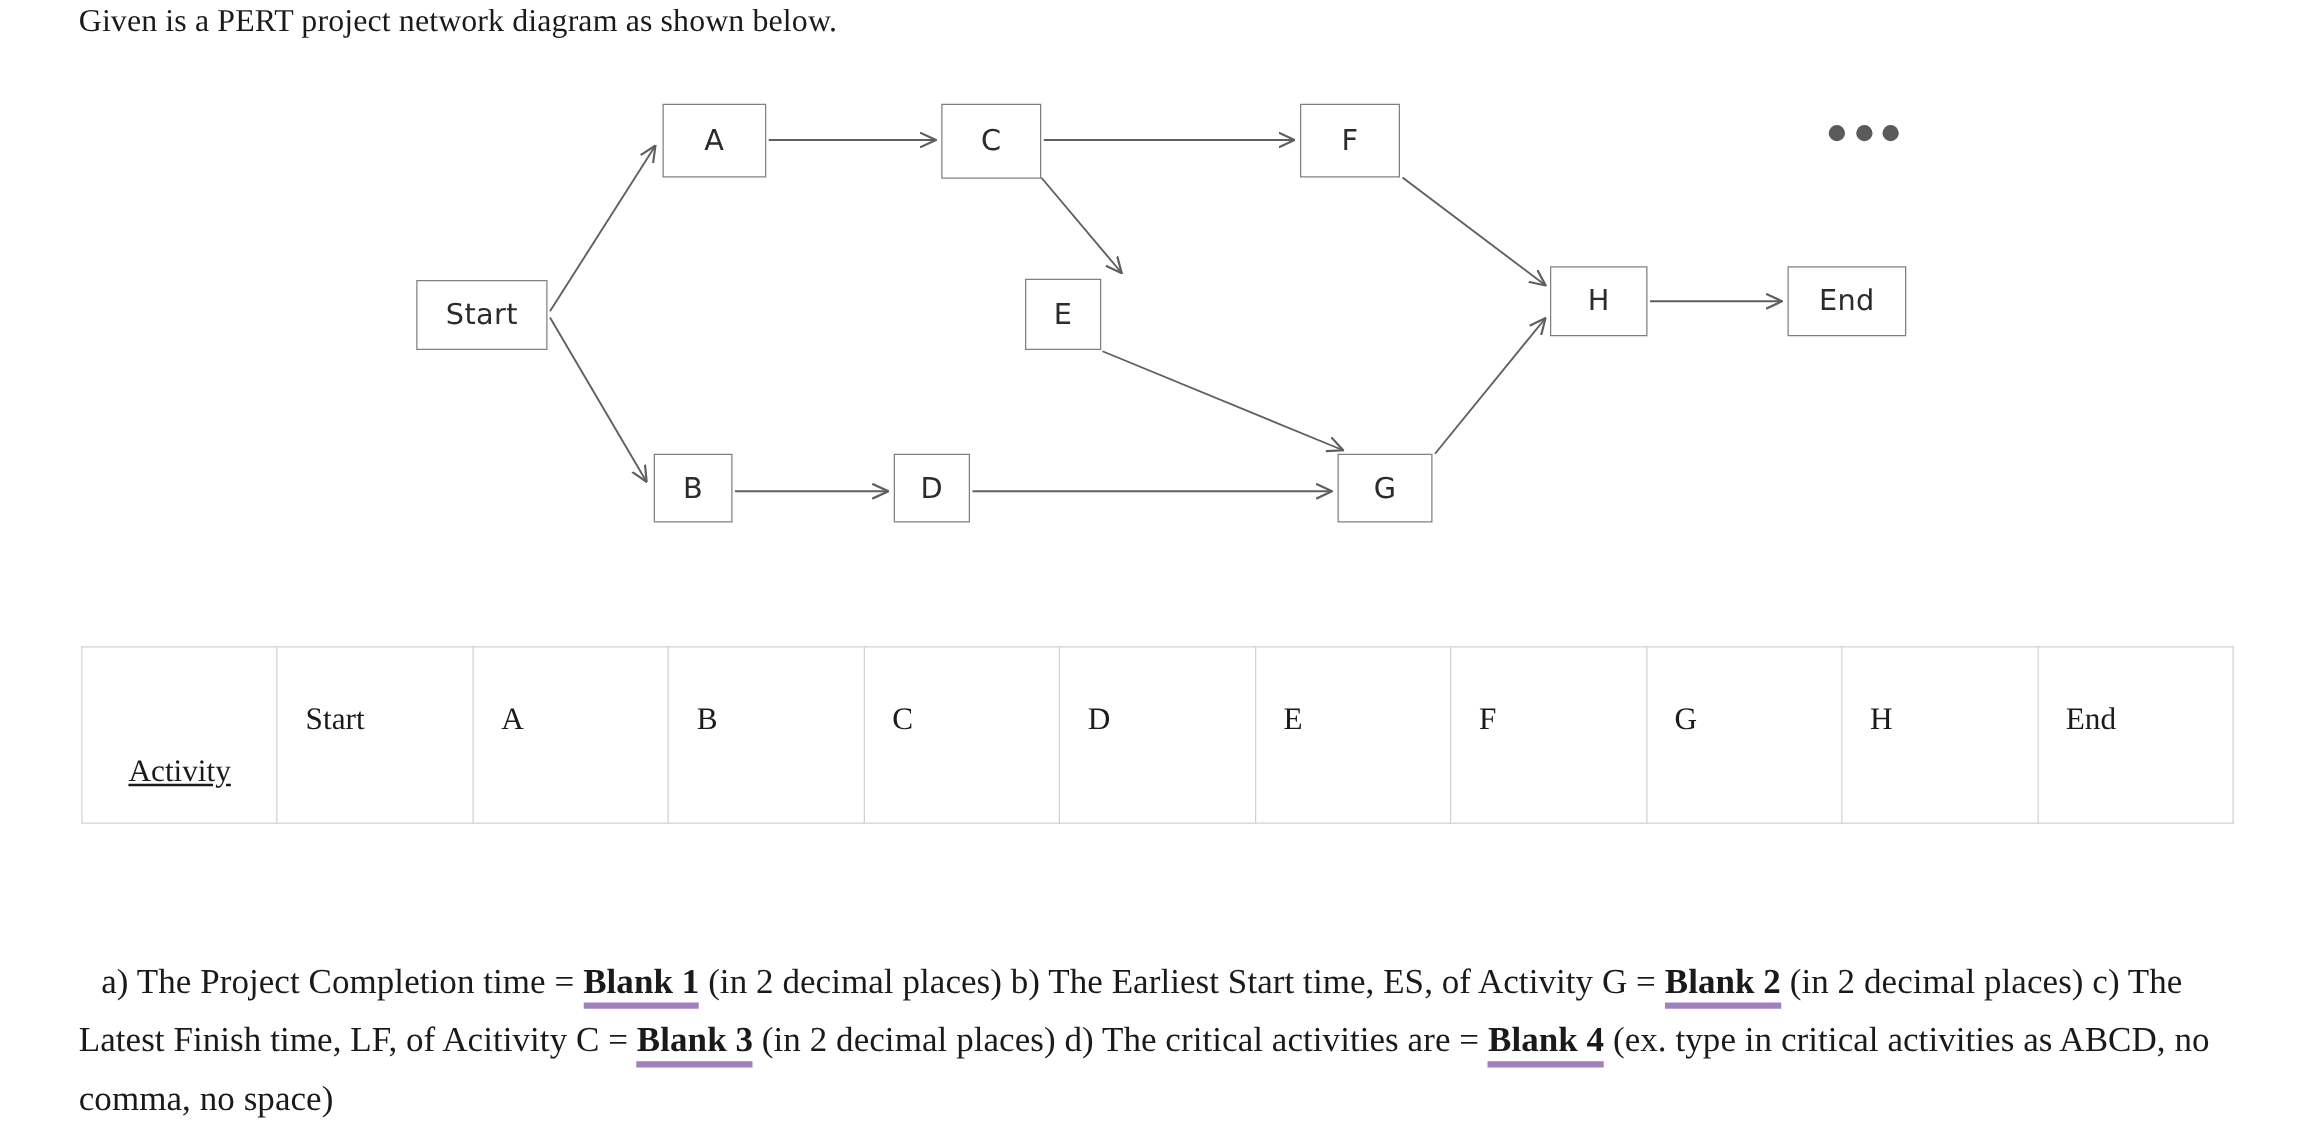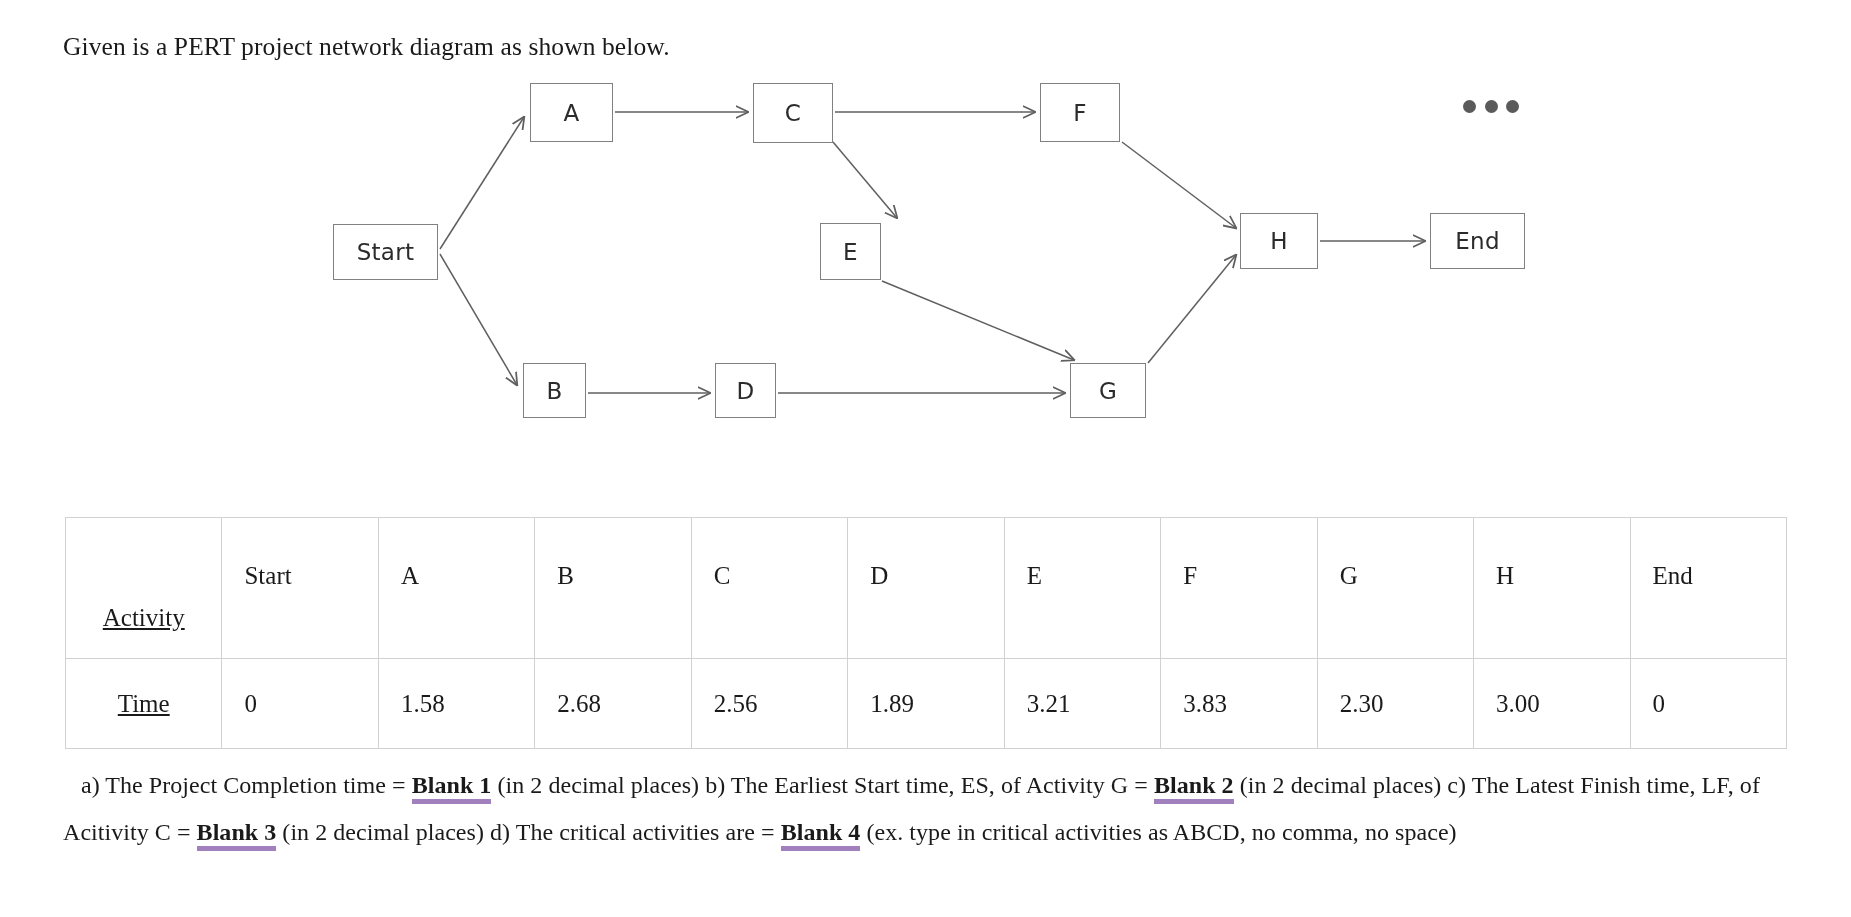--- a/index.html
+++ b/index.html
@@ -13,21 +13,21 @@
     position: relative;
     overflow: hidden;
     font-family: "Liberation Serif", "DejaVu Serif", serif;
     color: #1a1a1a;
   }
 
   
   #intro-text {
     position: absolute;
     left: 63px;
-    top: 30px;
+    top: 0;
     font-size: 25.5px;
     line-height: 1.3;
     letter-spacing: 0.1px;
     white-space: nowrap;
   }
 
   
   #diagram-figure {
     position: absolute;
     left: 0;
@@ -100,21 +100,21 @@
   #activity-table tr.header-row td.rowlabel-cell { padding-bottom: 26px; }
   #activity-table tr.data-row   td.rowlabel-cell { padding: 0; vertical-align: middle; }
   #activity-table tr.header-row td.value-cell { vertical-align: top; padding-top: 44px; }
 
   
   #question-block {
     position: absolute;
     left: 63px;
     top: 762px;
     width: 1740px;
-    font-size: 24px;
+    font-size: 28px;
     line-height: 47px;
     text-indent: 18px;
     text-align: left;
     letter-spacing: 0.05px;
   }
   .blank-token {
     font-weight: bold;
     border-bottom: 5px solid #a280bd;
     padding-bottom: 1px;
     cursor: pointer;
@@ -205,29 +205,16 @@
       <td class="value-cell">A</td>
       <td class="value-cell">B</td>
       <td class="value-cell">C</td>
       <td class="value-cell">D</td>
       <td class="value-cell">E</td>
       <td class="value-cell">F</td>
       <td class="value-cell">G</td>
       <td class="value-cell">H</td>
       <td class="value-cell">End</td>
     </tr>
-    <tr class="data-row">
-      <td class="rowlabel-cell">Time</td>
-      <td>0</td>
-      <td>1.58</td>
-      <td>2.68</td>
-      <td>2.56</td>
-      <td>1.89</td>
-      <td>3.21</td>
-      <td>3.83</td>
-      <td>2.30</td>
-      <td>3.00</td>
-      <td>0</td>
-    </tr>
   </tbody>
 </table>
 
 <div id="question-block">a) The Project Completion time = <span class="blank-token">Blank 1</span> (in 2 decimal places) b) The Earliest Start time, ES, of Activity G = <span class="blank-token">Blank 2</span> (in 2 decimal places) c) The Latest Finish time, LF, of Acitivity C = <span class="blank-token">Blank 3</span> (in 2 decimal places) d) The critical activities are = <span class="blank-token">Blank 4</span> (ex. type in critical activities as ABCD, no comma, no space)</div>
 
 </body></html>

